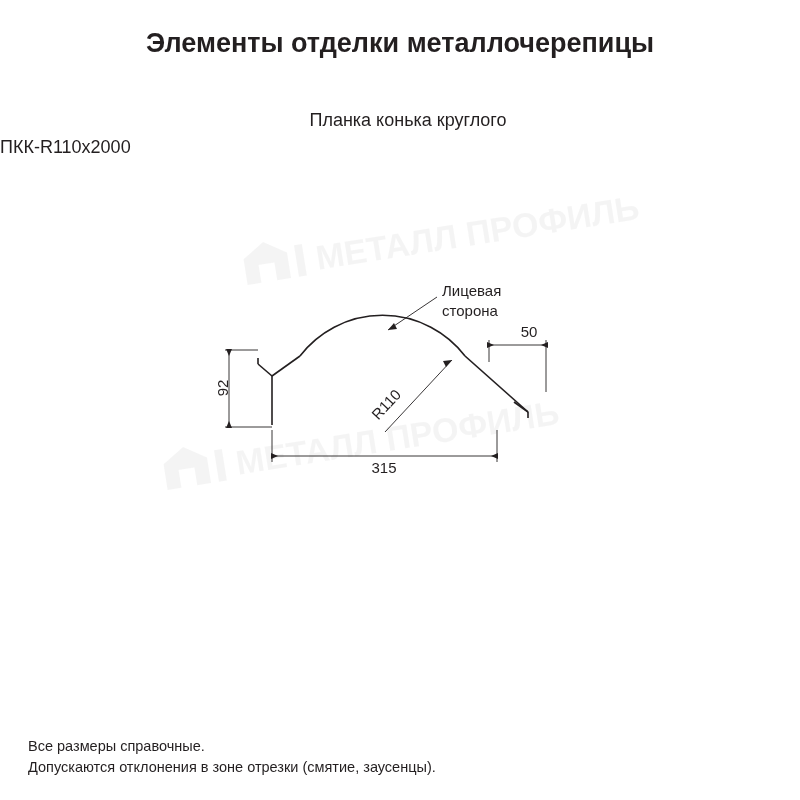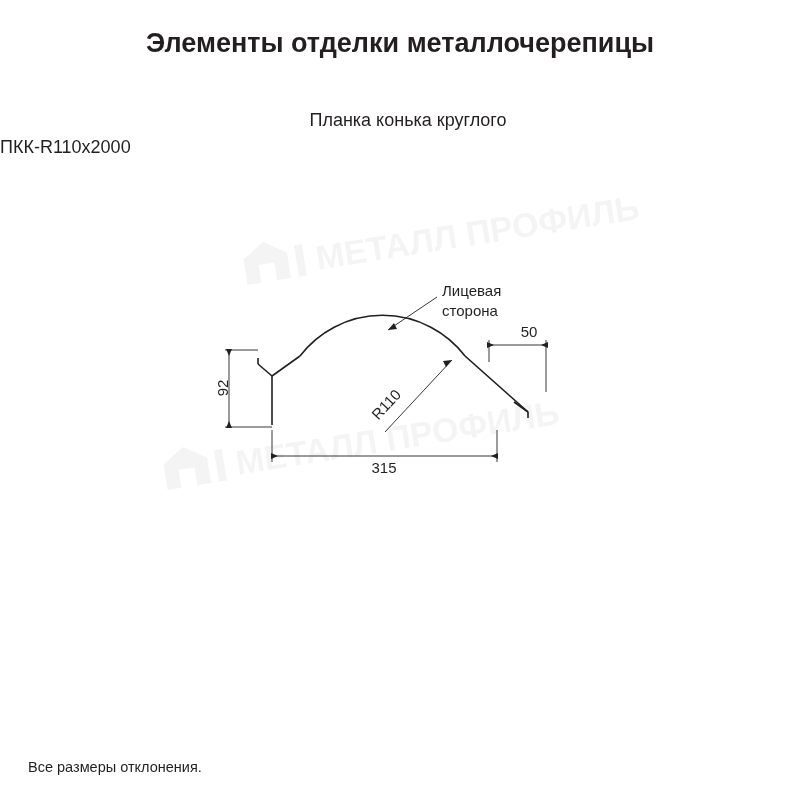--- a/index.html
+++ b/index.html
@@ -172,16 +172,17 @@
         <line x1="388" y1="150" x2="437" y2="117"></line>
         <path d="M388 150 l9 -1 l-3 -6 z" fill="#231f20" stroke="none"></path>
       </g>
       <text class="lbl" x="442" y="116">Лицевая</text>
       <text class="lbl" x="442" y="136">сторона</text>
 
     </svg>
   </div>
 
   <div class="footer">
-    <div>Все размеры отклонения.</div>
+    <div>Все размеры справочные.</div>
+    <div>Допускаются отклонения в зоне отрезки (смятие, заусенцы).</div>
   </div>
 
 </div>
 
 </body></html>

